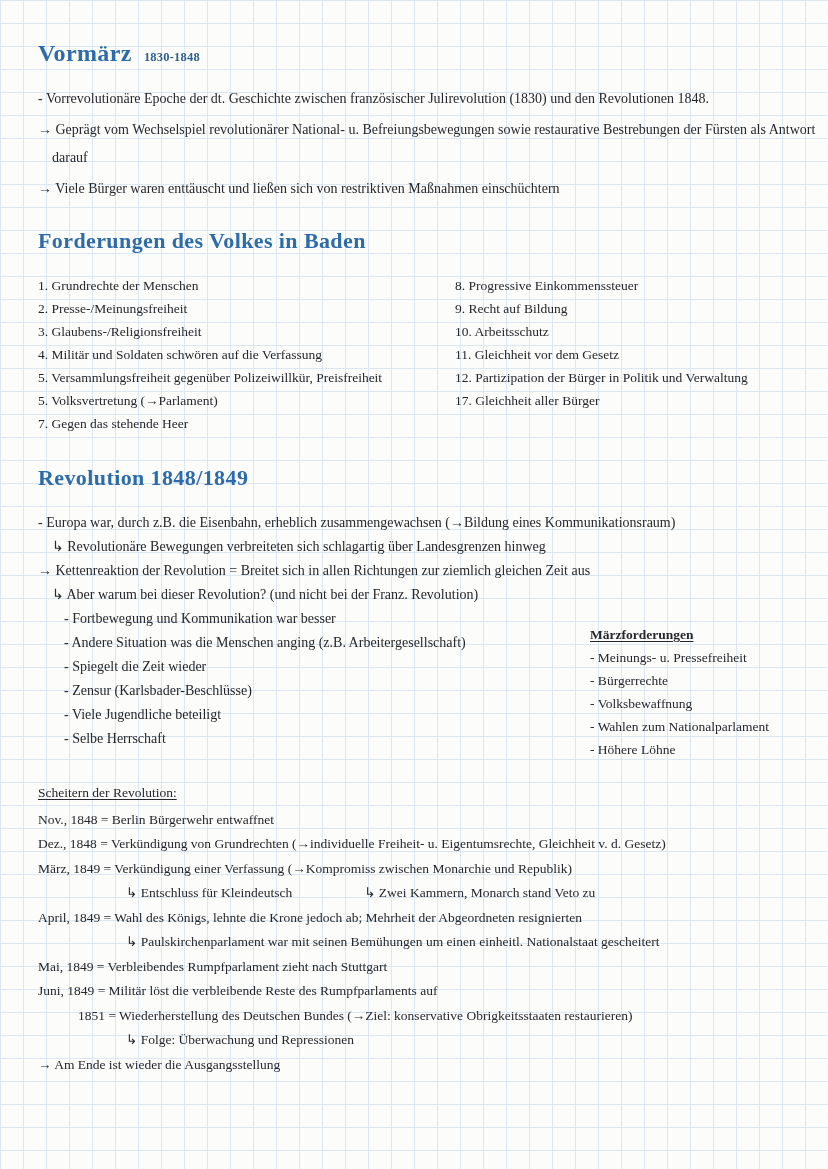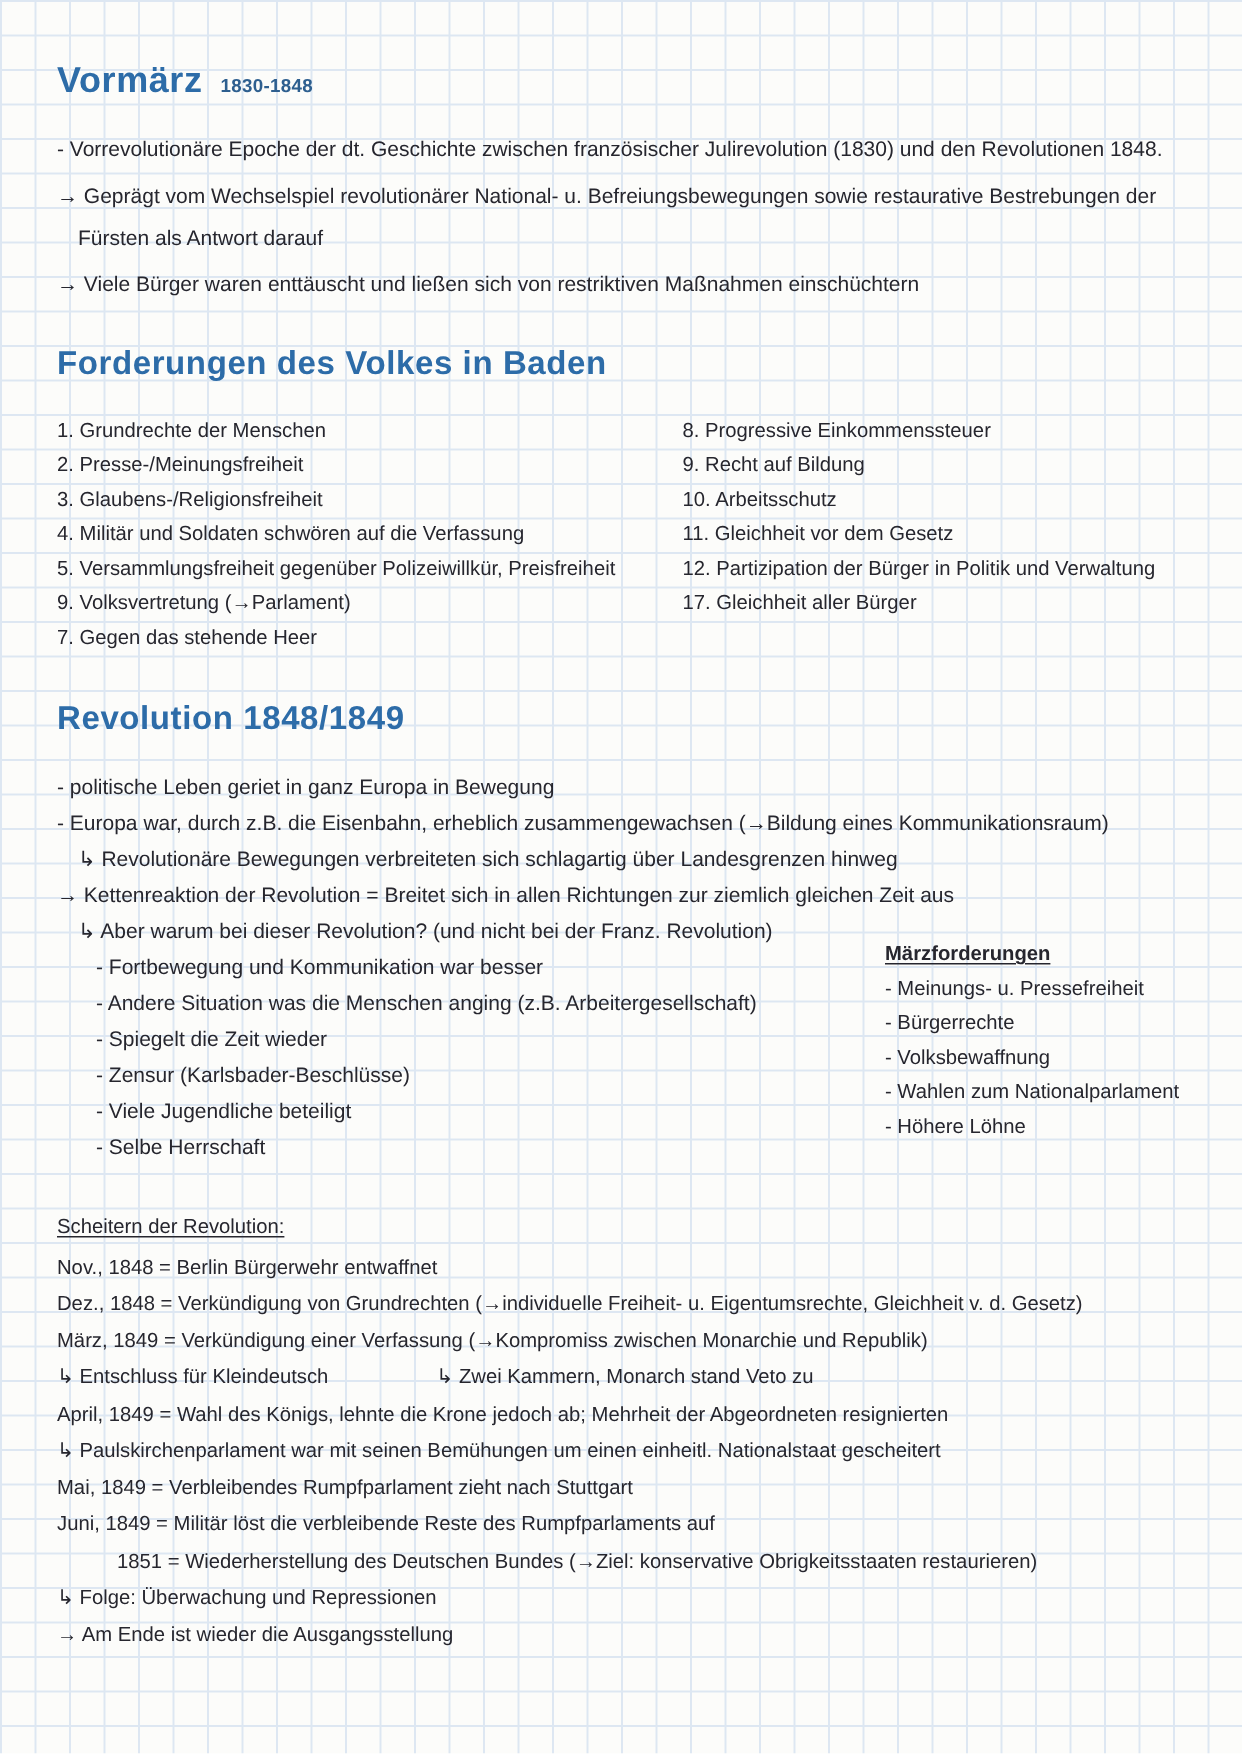--- a/index.html
+++ b/index.html
@@ -4,21 +4,21 @@
 <style>
   html, body { margin: 0; padding: 0; background: #ffffff; }
   .page {
     position: relative;
     width: 828px;
     height: 1169px;
     box-sizing: border-box;
     padding: 40px 10px 16px 38px;
     overflow: hidden;
     color: #26262e;
-    font-family: Liberation Sans, sans-serif;
+    font-family: Liberation Serif, serif;
     font-size: 14px;
     background-color: #fcfcfa;
     background-image:
       linear-gradient(to right, #dde7f2 1px, transparent 1px),
       linear-gradient(to bottom, #dde7f2 1px, transparent 1px);
     background-size: 23px 23px;
   }
   .h {
     color: #2d6ca8;
     font-weight: bold;
@@ -73,21 +73,21 @@
     line-height: 23px;
   }
   
   .sec-scheitern { margin-top: 30px; font-size: 13.5px; }
   .sec-scheitern .ln { line-height: 24.5px; }
   .underline {
     text-decoration: underline;
     text-underline-offset: 2px;
   }
   .scheitern-title { line-height: 24.5px; margin-bottom: 2px; }
-  .sub { }
+  .sub { margin-left: 88px; }
   .d1851 { margin-left: 40px; }
   .pair { display: flex; }
   .pair span:first-child { margin-right: 72px; }
 </style>
 </head>
 <body>
 
 <div class="page">
 
   <section class="sec-vormaerz">
@@ -101,38 +101,37 @@
 
   <section class="sec-forderungen">
     <h2 class="h">Forderungen des Volkes in Baden</h2>
     <div class="cols">
       <ul class="plain col-left">
         <li>1. Grundrechte der Menschen</li>
         <li>2. Presse-/Meinungsfreiheit</li>
         <li>3. Glaubens-/Religionsfreiheit</li>
         <li>4. Militär und Soldaten schwören auf die Verfassung</li>
         <li>5. Versammlungsfreiheit gegenüber Polizeiwillkür, Preisfreiheit</li>
-        <li>9. Volksvertretung (→Parlament)</li>
+        <li>5. Volksvertretung (→Parlament)</li>
         <li>7. Gegen das stehende Heer</li>
       </ul>
       <ul class="plain col-right">
         <li>8. Progressive Einkommenssteuer</li>
         <li>9. Recht auf Bildung</li>
         <li>10. Arbeitsschutz</li>
         <li>11. Gleichheit vor dem Gesetz</li>
         <li>12. Partizipation der Bürger in Politik und Verwaltung</li>
         <li>17. Gleichheit aller Bürger</li>
       </ul>
     </div>
   </section>
 
   <section class="sec-revolution">
     <h2 class="h">Revolution 1848/1849</h2>
     <div class="rev-lines">
-      <div class="ln">- politische Leben geriet in ganz Europa in Bewegung</div>
       <div class="ln">- Europa war, durch z.B. die Eisenbahn, erheblich zusammengewachsen (→Bildung eines Kommunikationsraum)</div>
       <div class="ln ind1">↳ Revolutionäre Bewegungen verbreiteten sich schlagartig über Landesgrenzen hinweg</div>
       <div class="ln">→ Kettenreaktion der Revolution = Breitet sich in allen Richtungen zur ziemlich gleichen Zeit aus</div>
       <div class="ln ind1">↳ Aber warum bei dieser Revolution? (und nicht bei der Franz. Revolution)</div>
       <div class="ln ind2">- Fortbewegung und Kommunikation war besser</div>
       <div class="ln ind2">- Andere Situation was die Menschen anging (z.B. Arbeitergesellschaft)</div>
       <div class="ln ind2">- Spiegelt die Zeit wieder</div>
       <div class="ln ind2">- Zensur (Karlsbader-Beschlüsse)</div>
       <div class="ln ind2">- Viele Jugendliche beteiligt</div>
       <div class="ln ind2">- Selbe Herrschaft</div>

